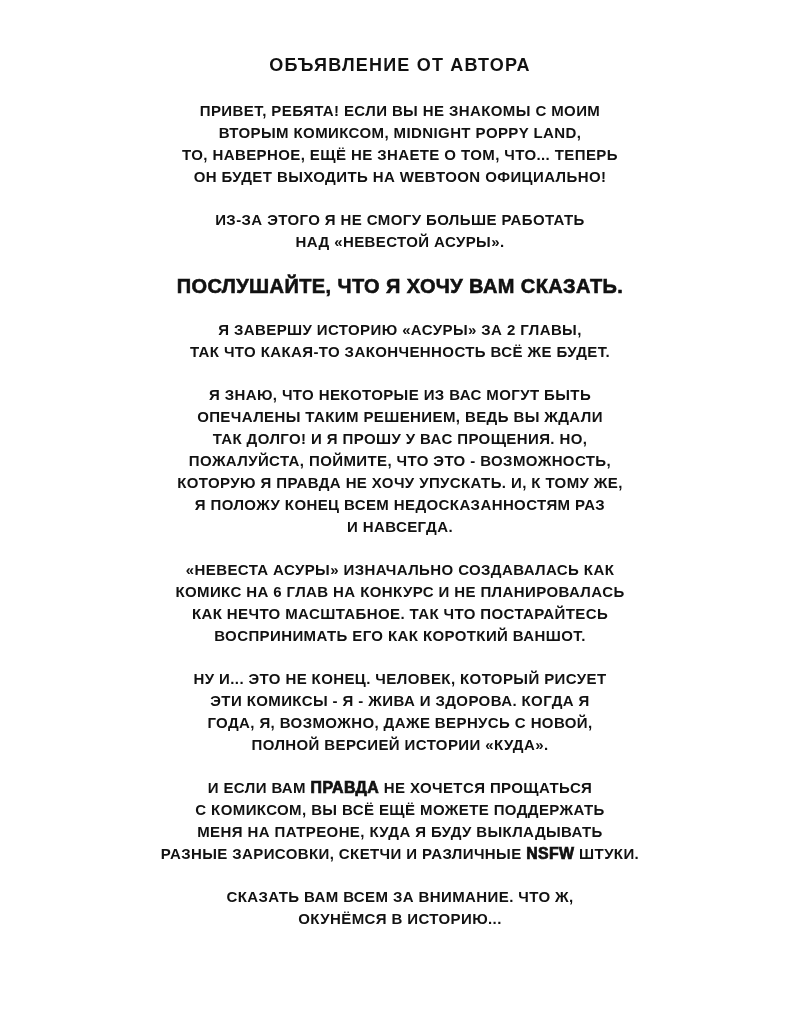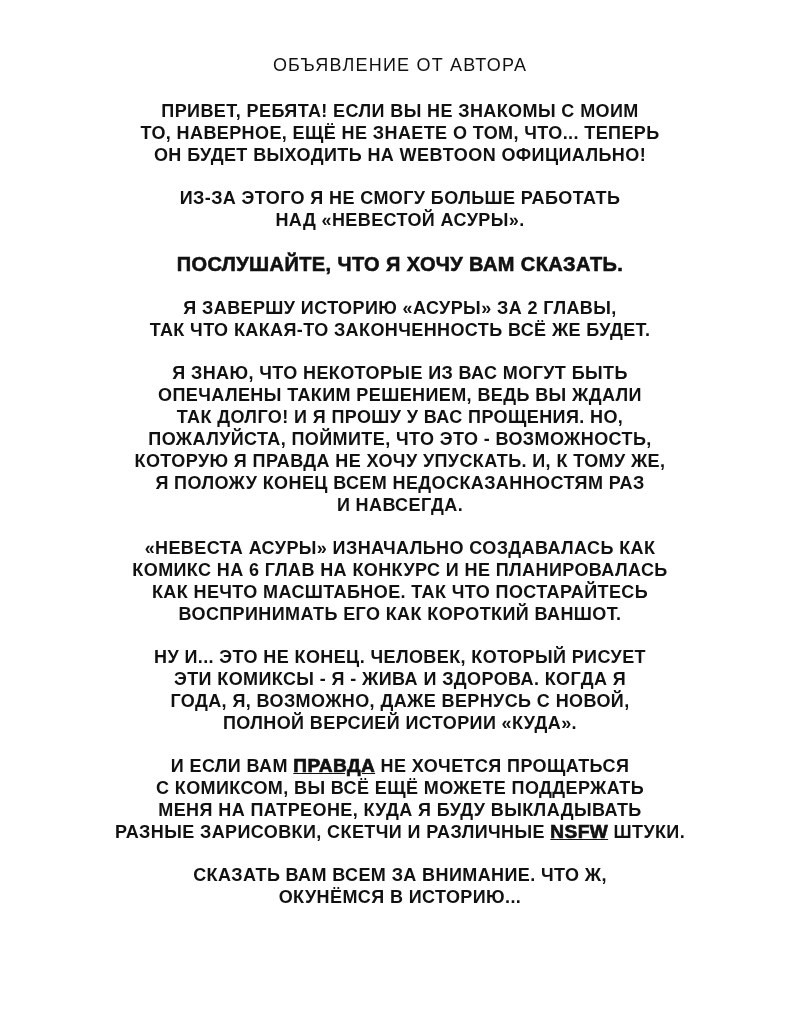--- a/index.html
+++ b/index.html
@@ -16,61 +16,61 @@
   }
   .page {
     box-sizing: border-box;
     width: 800px;
     height: 1036px;
     padding-top: 54px;
     text-align: center;
   }
   .title {
     font-size: 18px;
-    font-weight: 400;
+    font-weight: 700;
     line-height: 22px;
     letter-spacing: 1.2px;
     margin-bottom: 24px;
   }
   .para {
     margin-bottom: 21px;
   }
   .line {
-    font-size: 18px;
+    font-size: 15px;
     font-weight: 700;
     line-height: 22px;
     letter-spacing: 0.4px;
     white-space: nowrap;
   }
   .line.xl {
     font-size: 25px;
     line-height: 30px;
     letter-spacing: 0.6px;
     -webkit-text-stroke: 0.9px #111111;
   }
   .line.lg {
     font-size: 20px;
     line-height: 24px;
     -webkit-text-stroke: 0.6px #111111;
   }
   .seg { }
   .seg-bold {
     font-size: 1.06em;
-    text-decoration: underline;
     -webkit-text-stroke: 0.7px #111111;
   }
 </style>
 </head>
 <body>
 
 <div class="page">
   <div class="title">ОБЪЯВЛЕНИЕ ОТ АВТОРА</div>
   <div>
       <div class="para">
         <div class="line body">ПРИВЕТ, РЕБЯТА! ЕСЛИ ВЫ НЕ ЗНАКОМЫ С МОИМ</div>
+        <div class="line body">ВТОРЫМ КОМИКСОМ, MIDNIGHT POPPY LAND,</div>
         <div class="line body">ТО, НАВЕРНОЕ, ЕЩЁ НЕ ЗНАЕТЕ О ТОМ, ЧТО... ТЕПЕРЬ</div>
         <div class="line body">ОН БУДЕТ ВЫХОДИТЬ НА WEBTOON ОФИЦИАЛЬНО!</div>
       </div>
       <div class="para">
         <div class="line body">ИЗ-ЗА ЭТОГО Я НЕ СМОГУ БОЛЬШЕ РАБОТАТЬ</div>
         <div class="line body">НАД «НЕВЕСТОЙ АСУРЫ».</div>
       </div>
       <div class="para">
         <div class="line lg">ПОСЛУШАЙТЕ, ЧТО Я ХОЧУ ВАМ СКАЗАТЬ.</div>
       </div>

